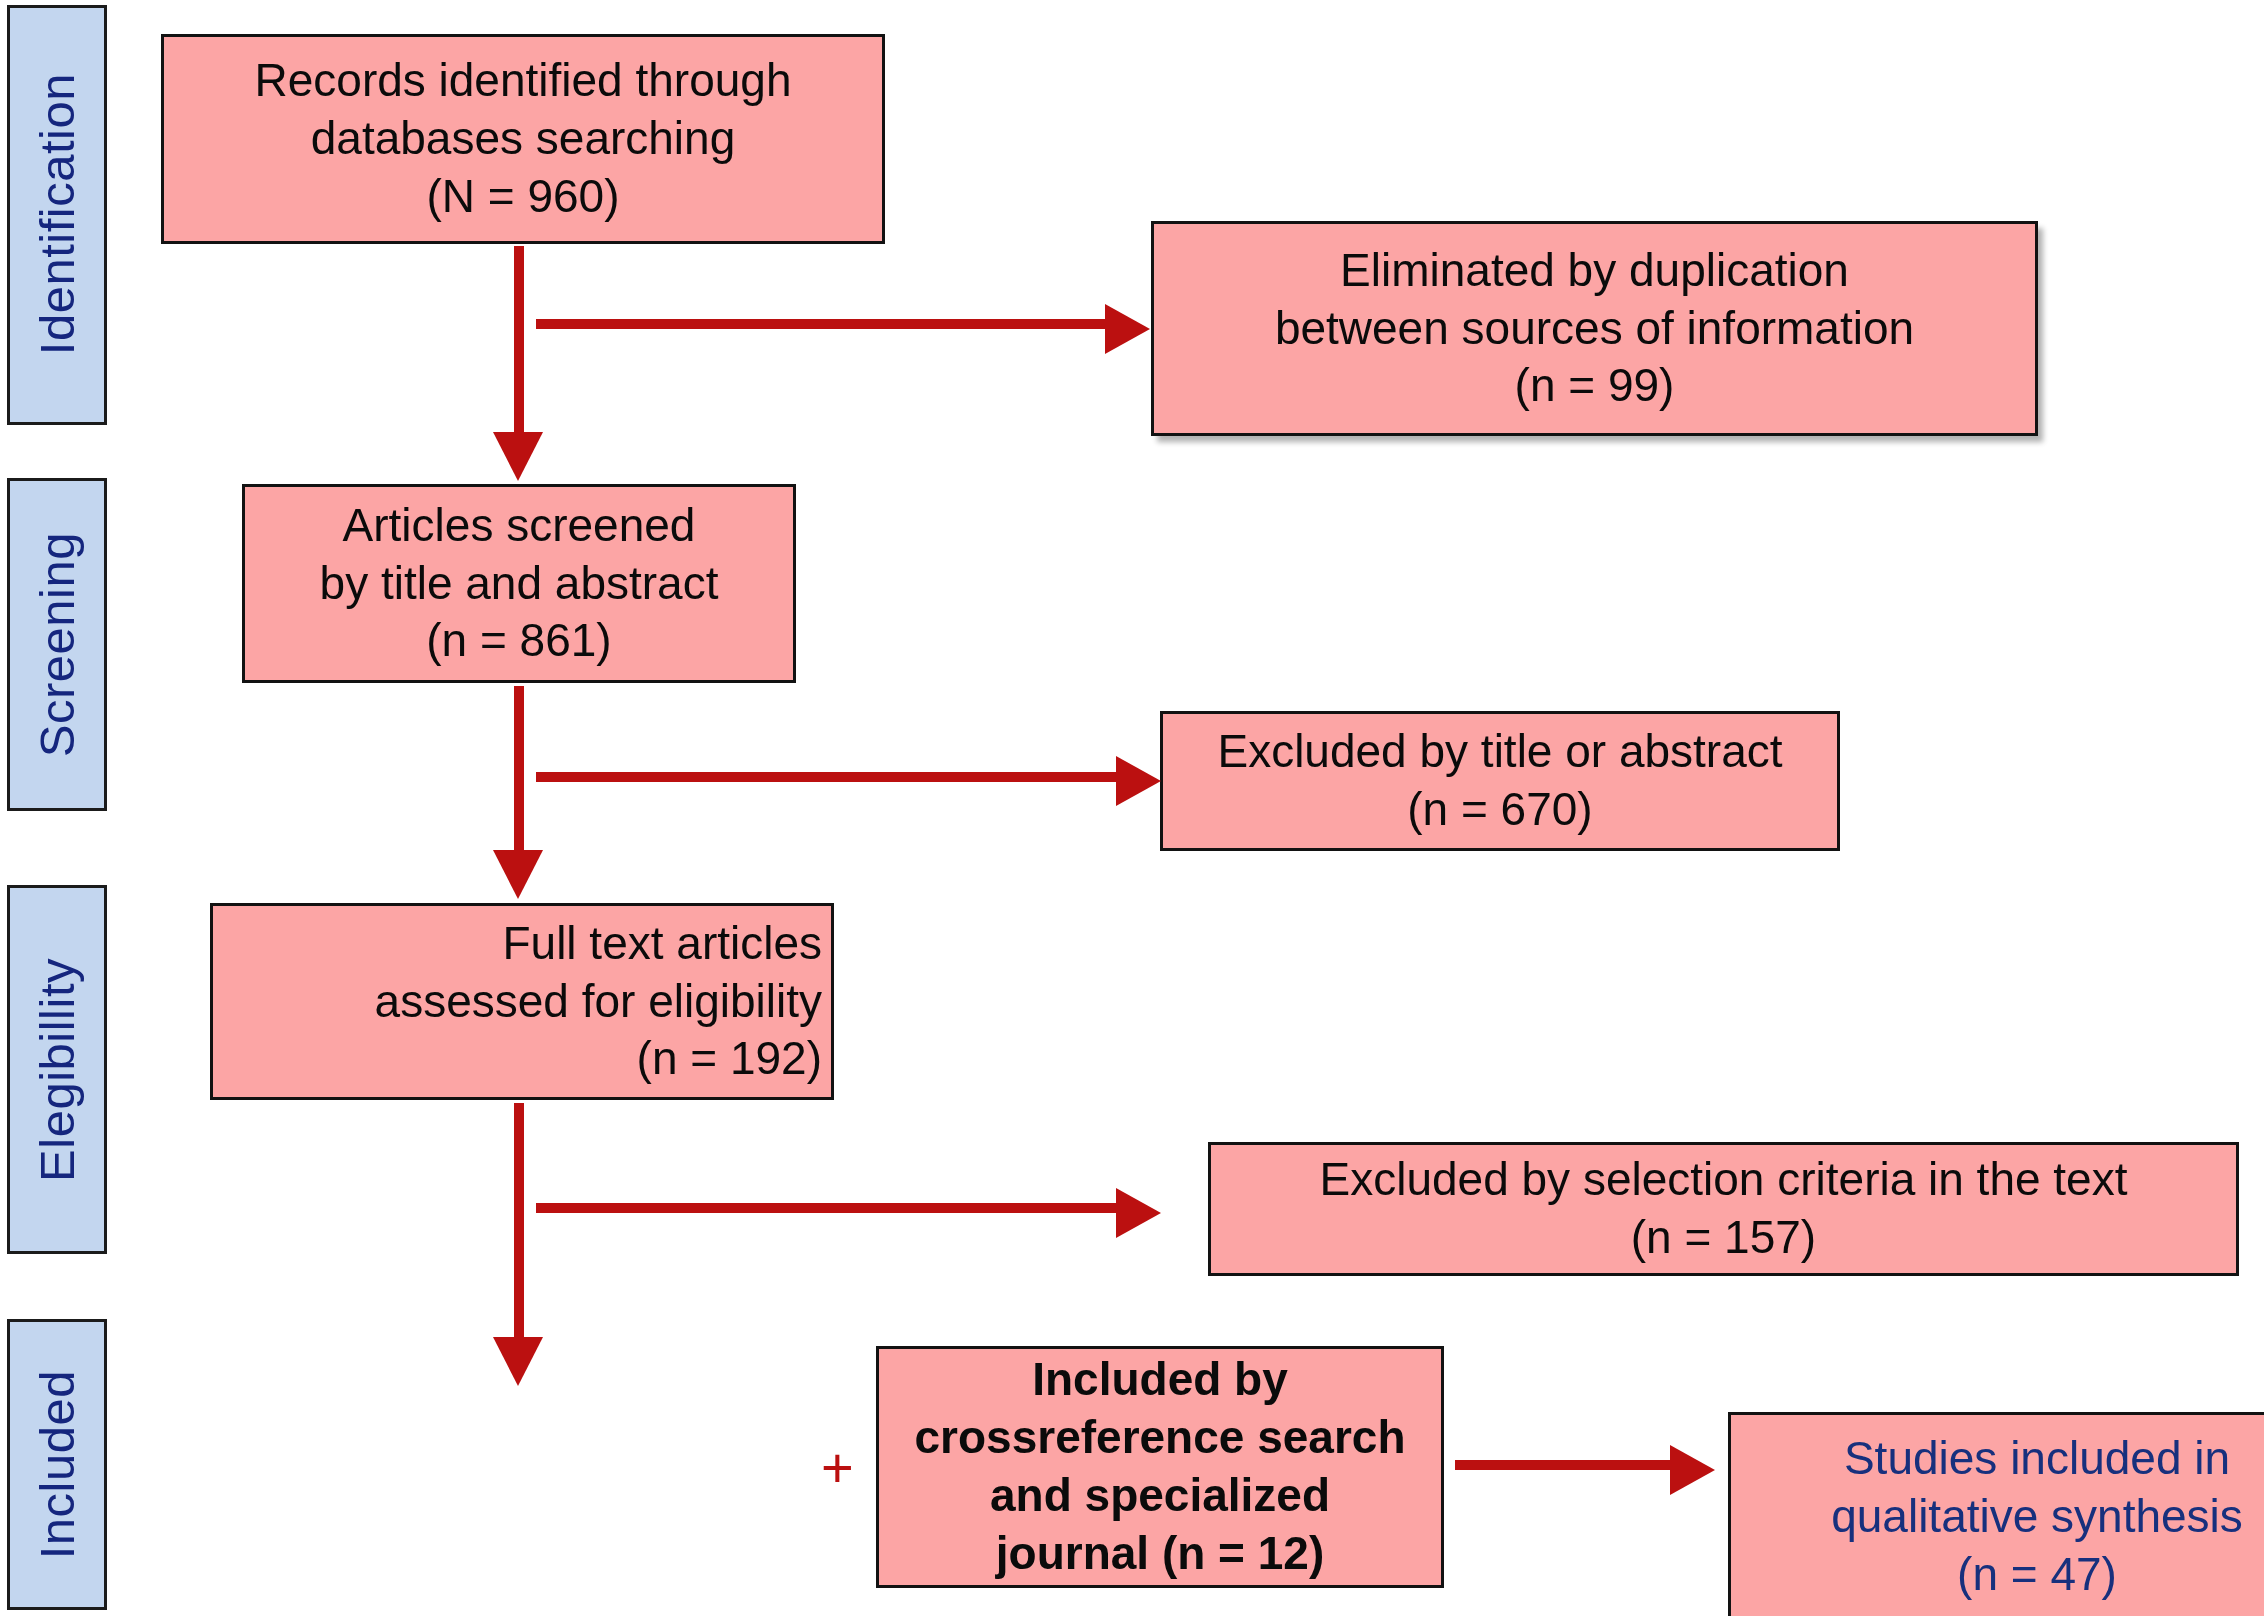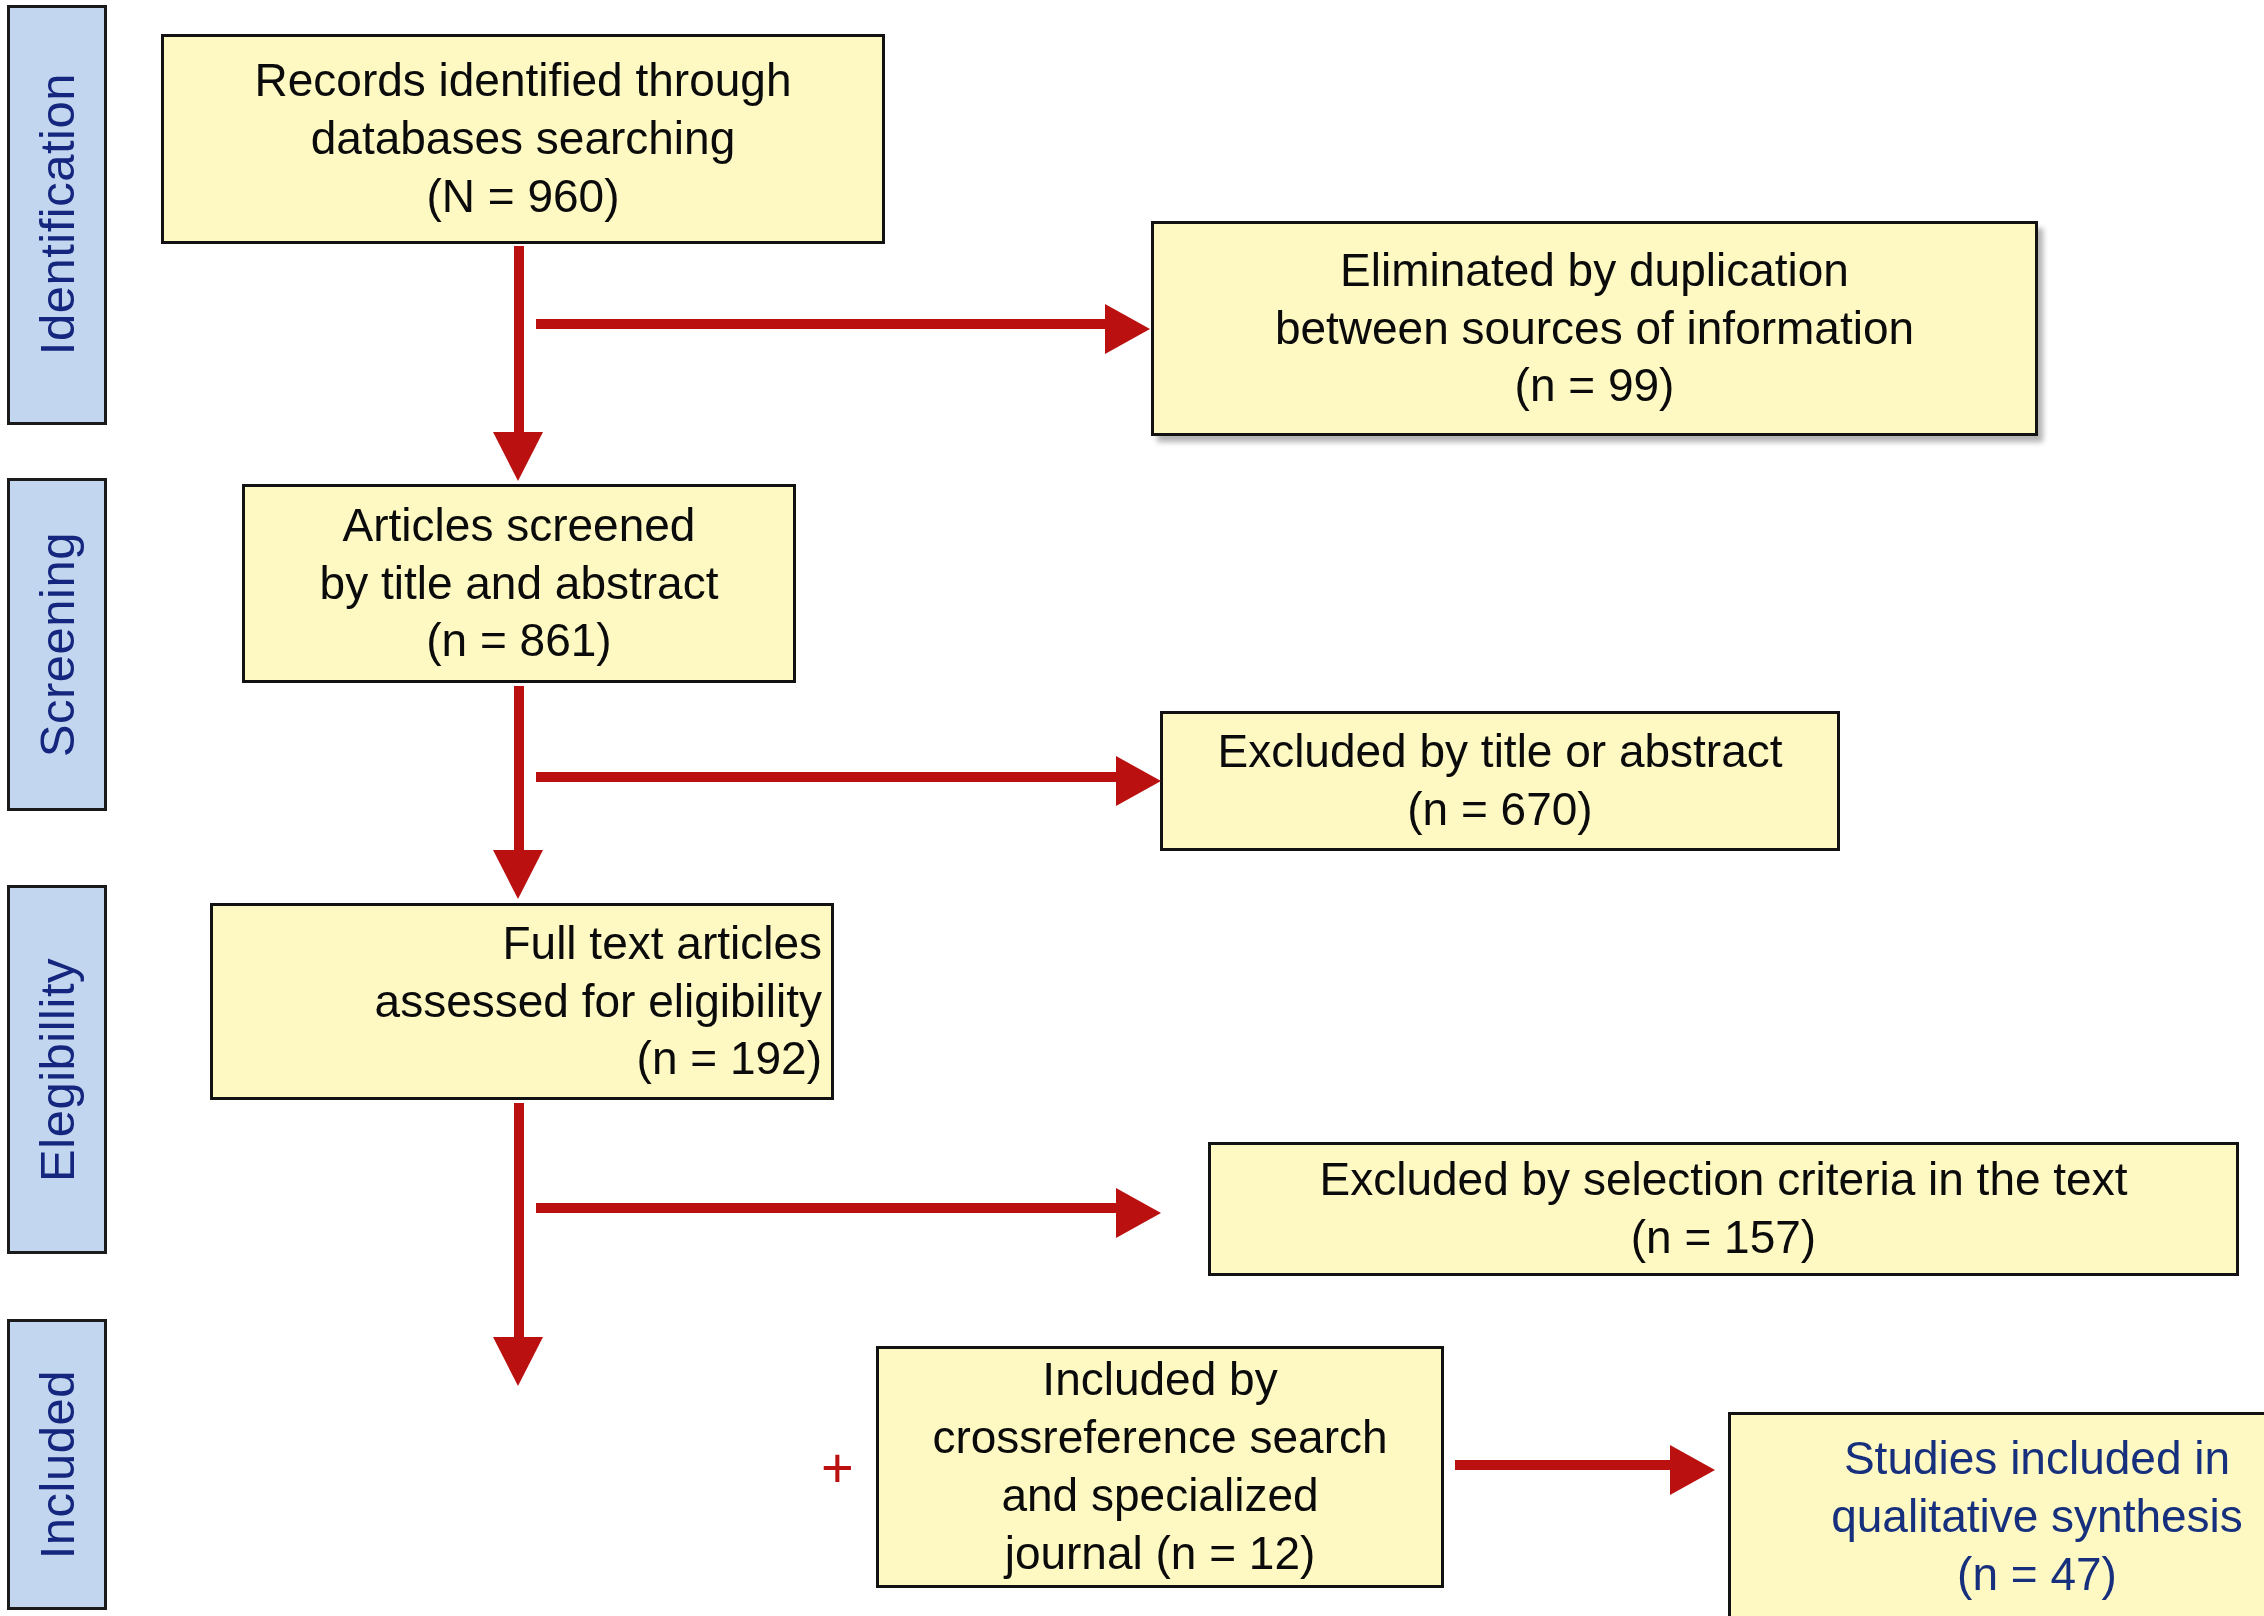--- a/index.html
+++ b/index.html
@@ -34,21 +34,21 @@
     font-weight: 400;
     letter-spacing: 0.5px;
     white-space: nowrap;
     line-height: 1;
   }
 
   
   .node {
     position: absolute;
     box-sizing: border-box;
-    background: #fef9c3;
+    background: #fca5a5;
     border: 3.6px solid #121212;
     display: flex;
     align-items: center;
     justify-content: center;
     text-align: center;
     color: #0b0b0b;
     font-size: 46px;
     line-height: 1.26;
     padding: 3.6px 9px;
   }
@@ -147,21 +147,21 @@
 assessed for eligibility
 (n = 192)</span>
   </div>
 
   <div class="node" style="left:1160px; top:1142px; width:1031px; height:134px;margin-left:48px;">
     <span class="node-lines">Excluded by selection criteria in the text
 (n = 157)</span>
   </div>
 
 
-  <div class="node" style="left:876px; top:1346px; width:568px; height:242px;">
+  <div class="node" style="left:876px; top:1346px; width:568px; height:242px;font-weight:bold;">
     <span class="node-lines">Included by
 crossreference search
 and specialized
 journal (n = 12)</span>
   </div>
 
   <div class="node accent-text" style="left:1728px; top:1364px; width:618px; height:210px;margin-top:48px;">
     <span class="node-lines">Studies included in
 qualitative synthesis
 (n = 47)</span>

